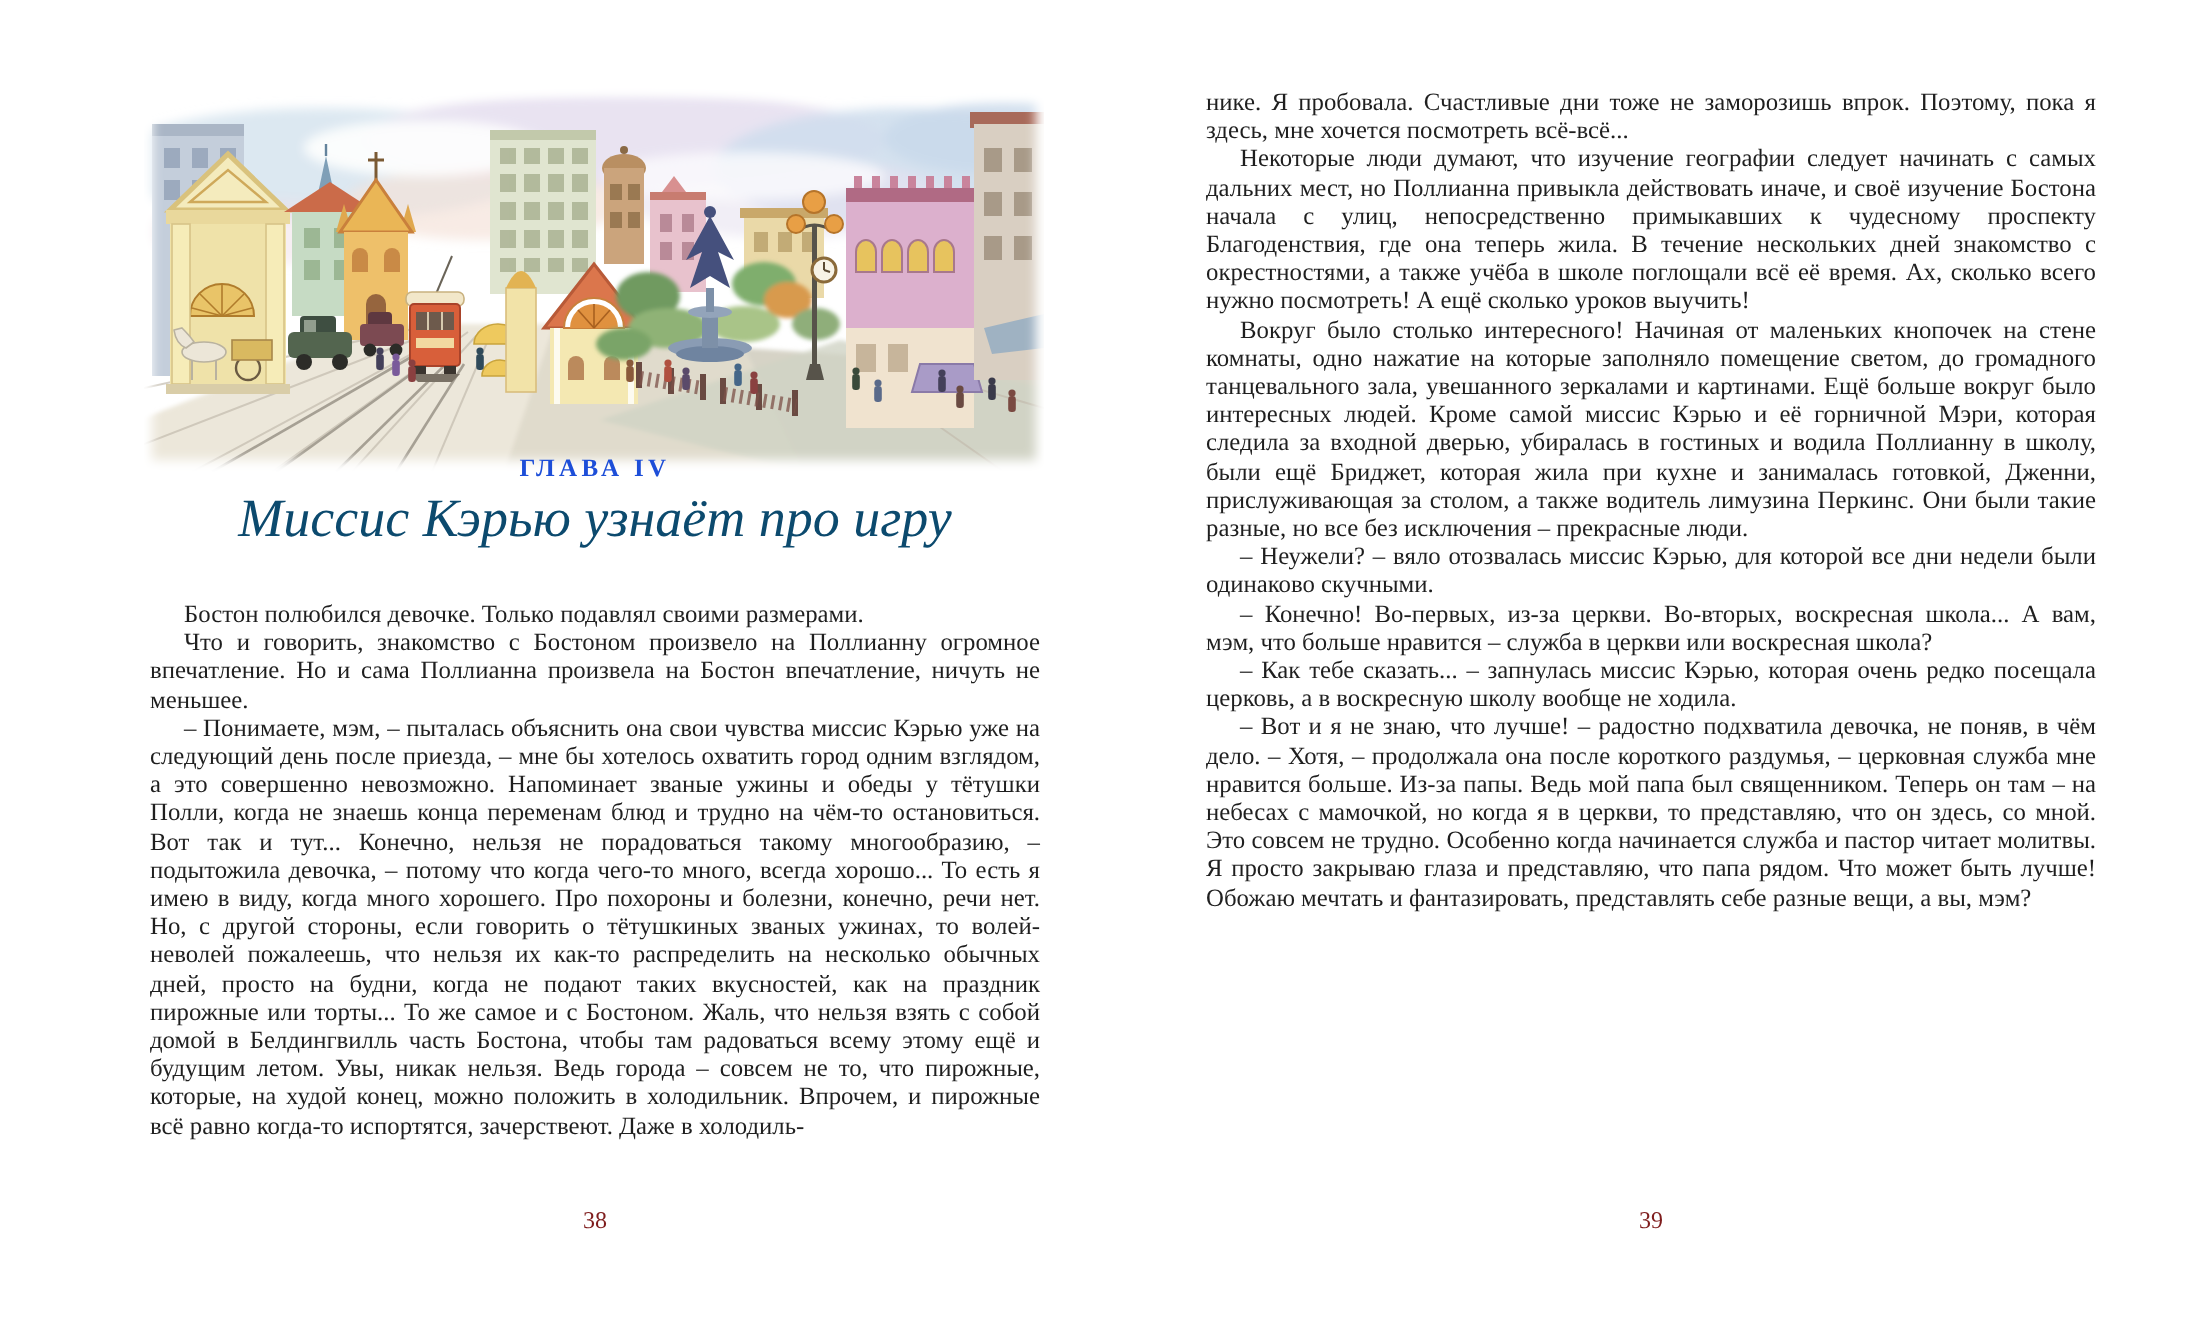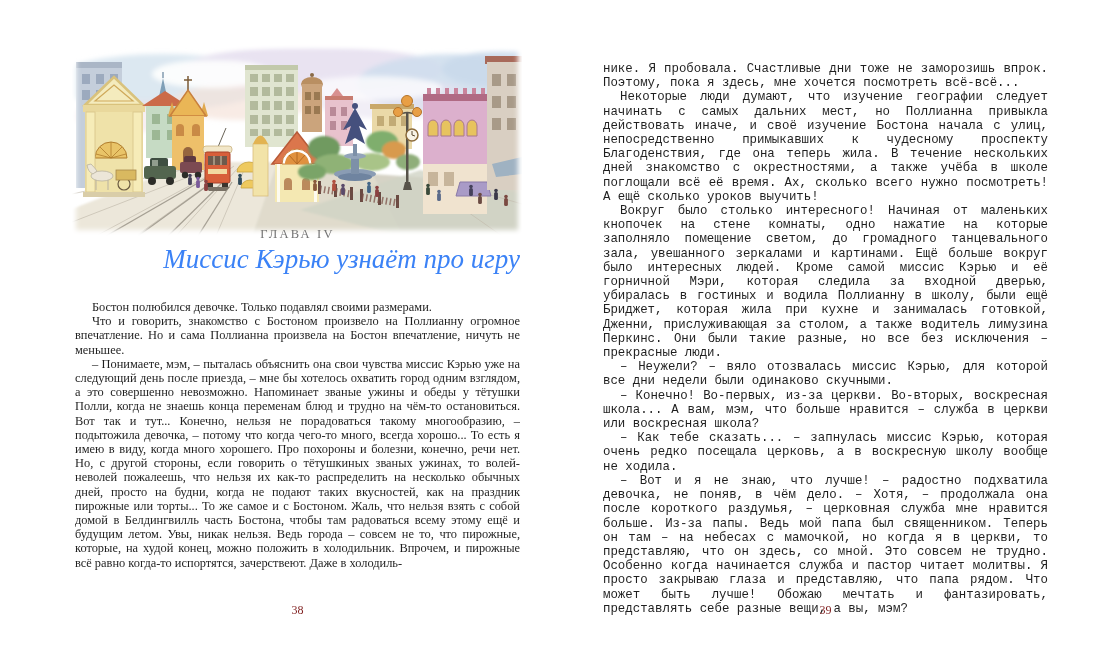--- a/index.html
+++ b/index.html
@@ -3,27 +3,27 @@
 <meta charset="utf-8">
 <style>
   html,body{margin:0;padding:0;background:#ffffff;}
   .spread{position:relative;width:1100px;height:663px;background:#ffffff;overflow:hidden;
           font-family:"Liberation Serif",serif;color:#1f1f1f;}
   .page{position:absolute;top:0;height:663px;width:445px;}
   .page-left{left:75px;}
   .page-right{left:603px;}
   .illo{position:absolute;left:-3px;top:44px;width:450px;height:192px;display:block;}
   .chapter-label{position:absolute;left:0;top:227px;width:100%;text-align:center;
-                 font-size:12.5px;letter-spacing:2.2px;color:#737373;}
-  .chapter-title{position:absolute;left:0;top:242px;width:100%;margin:0;text-align:right;
-                 font-style:italic;font-weight:normal;font-size:27px;line-height:34px;color:#3b82f6;}
+                 font-size:12.5px;letter-spacing:2.2px;color:#1d4ed8;font-weight:bold;}
+  .chapter-title{position:absolute;left:0;top:242px;width:100%;margin:0;text-align:center;
+                 font-style:italic;font-weight:normal;font-size:27px;line-height:34px;color:#0c4a6e;}
   .body-text{position:absolute;left:0;width:445px;font-size:12.4px;line-height:14.2px;
              text-align:justify;hyphens:auto;-webkit-hyphens:auto;}
   .body-left{top:300px;}
-  .body-right{top:62px;font-family:Liberation Mono, monospace;}
+  .body-right{top:44px;}
   .body-text p{margin:0;text-indent:17px;}
   .body-text p.no-indent{text-indent:0;}
   .body-text p.section-gap{margin-top:0;}
   .folio{position:absolute;left:0;top:603px;width:100%;text-align:center;
          font-size:12px;color:#7f1d1d;}
 </style>
 </head>
 <body>
 
 <div class="spread">

